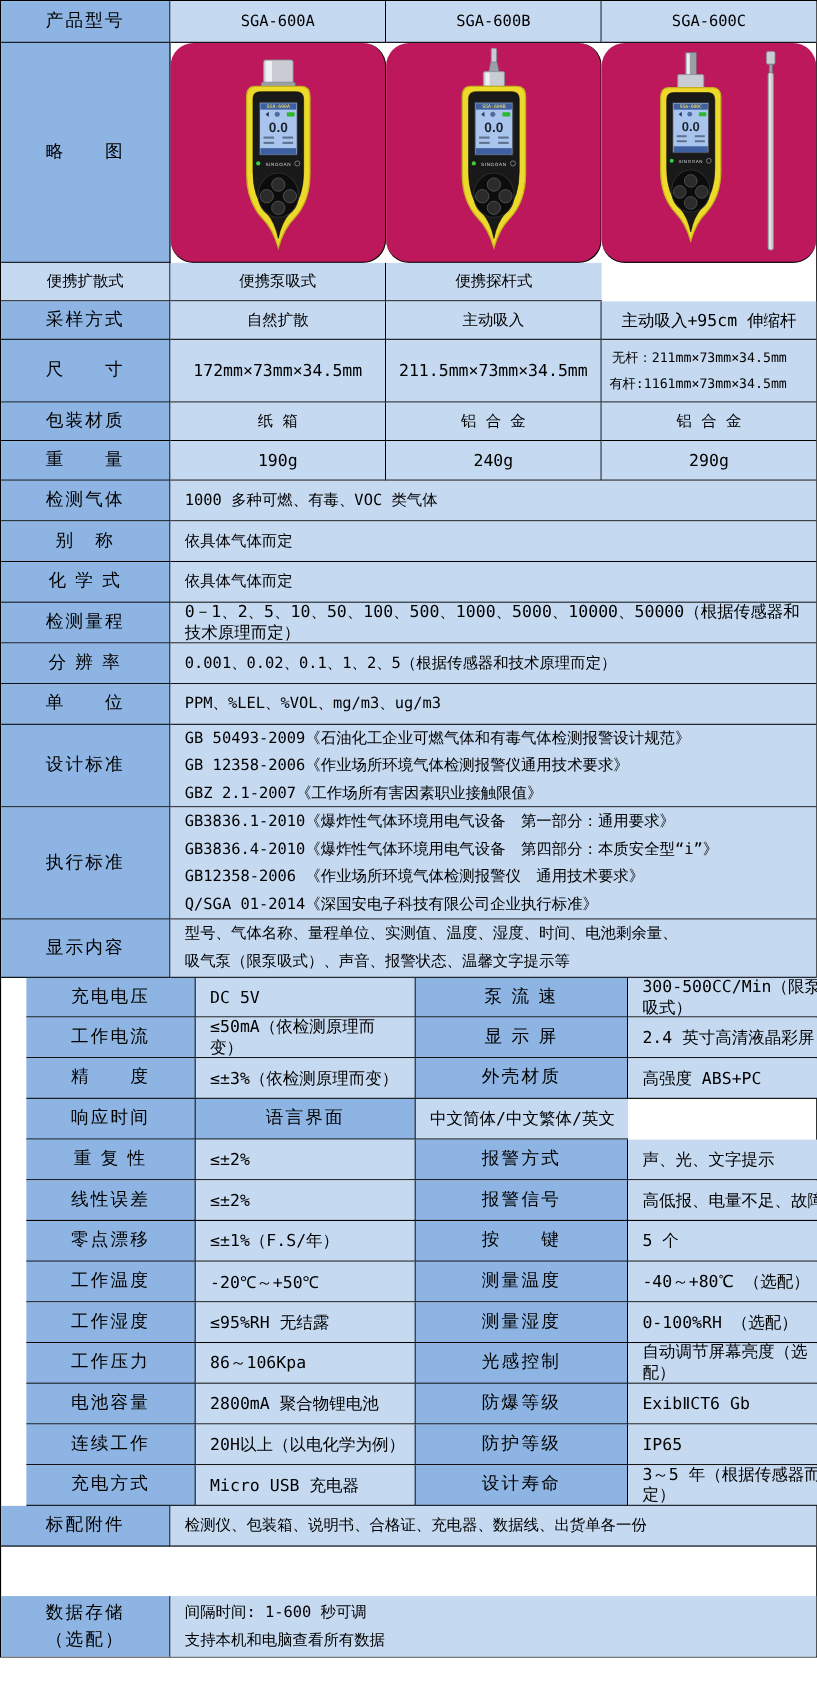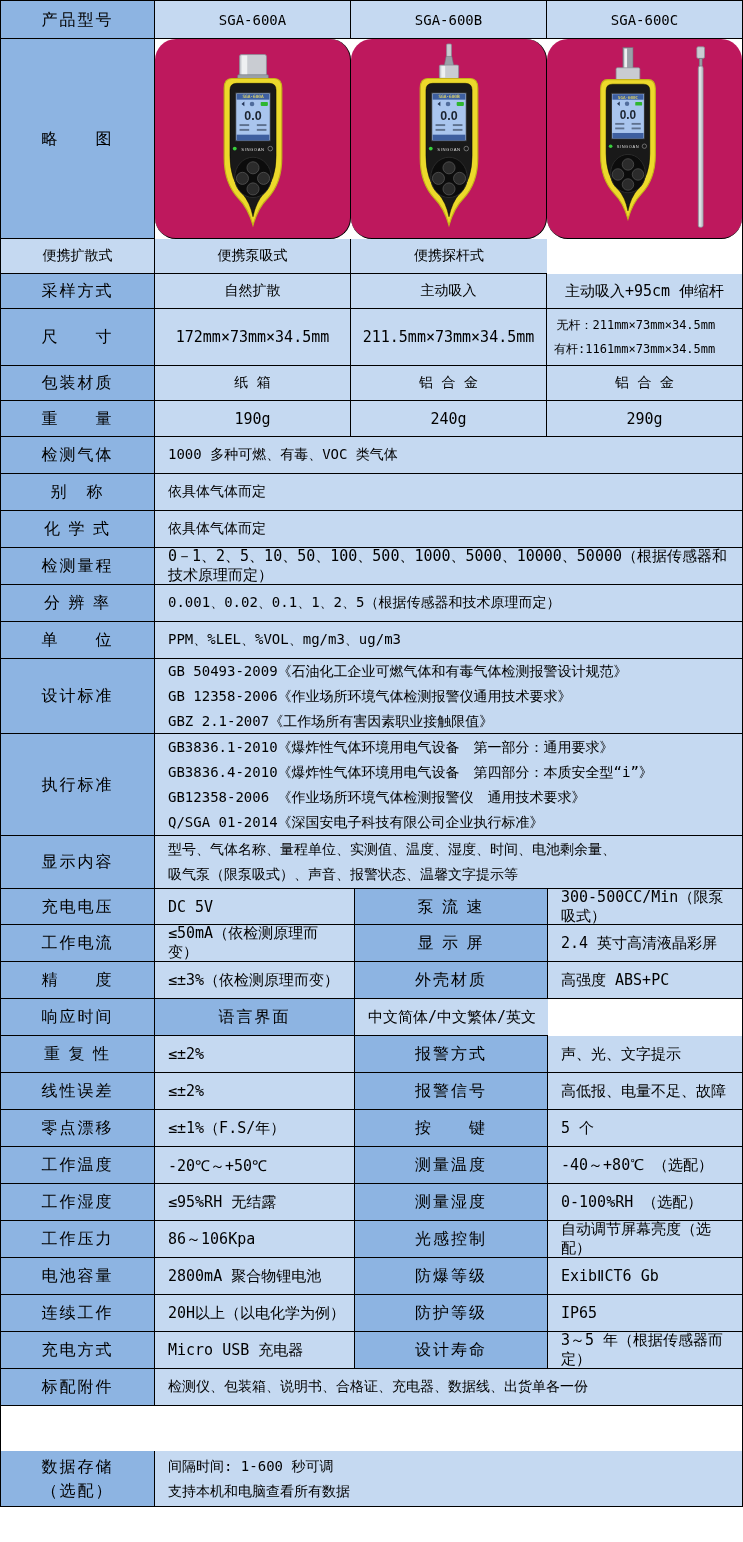--- a/index.html
+++ b/index.html
@@ -2,21 +2,21 @@
 <html><head>
 <meta charset="utf-8">
 <style>
   * { box-sizing: border-box; margin: 0; padding: 0; }
   html,body { background: #ffffff; }
   body { font-family: "Liberation Sans", "DejaVu Sans", sans-serif; color:#000; }
   .sheet { width: 743px; border: 1px solid #000; background:#fff; }
   .row { display: grid; }
   .g3 { grid-template-columns: 154px 196px 196px 195px; }
   .gf { grid-template-columns: 154px 587px; }
-  .g2 { grid-template-columns: 154px 200px 193px 194px; }
+  .g2 { grid-template-columns: 154px 200px 193px 194px; padding-left: 23px; }
   .h38{height:38px}.h200{height:200px}.h35{height:35px}.h36{height:36px}
   .h37{height:37px}.h57{height:57px}.h75{height:75px}.h102{height:102px}
   .h53{height:53px}.h100{height:100px}
   .cell { border-right:1px solid #000; border-bottom:1px solid #000;
           display:flex; align-items:center; justify-content:center;
           overflow:hidden; }
   .row .cell:last-child { border-right:none; }
   .row.last .cell { border-bottom:none;margin-top:45px; }
   .lab { background:#8db4e2; font-weight:normal; font-size:16px; letter-spacing:2px;
          text-align:center; white-space:pre-line; line-height:24px; }

